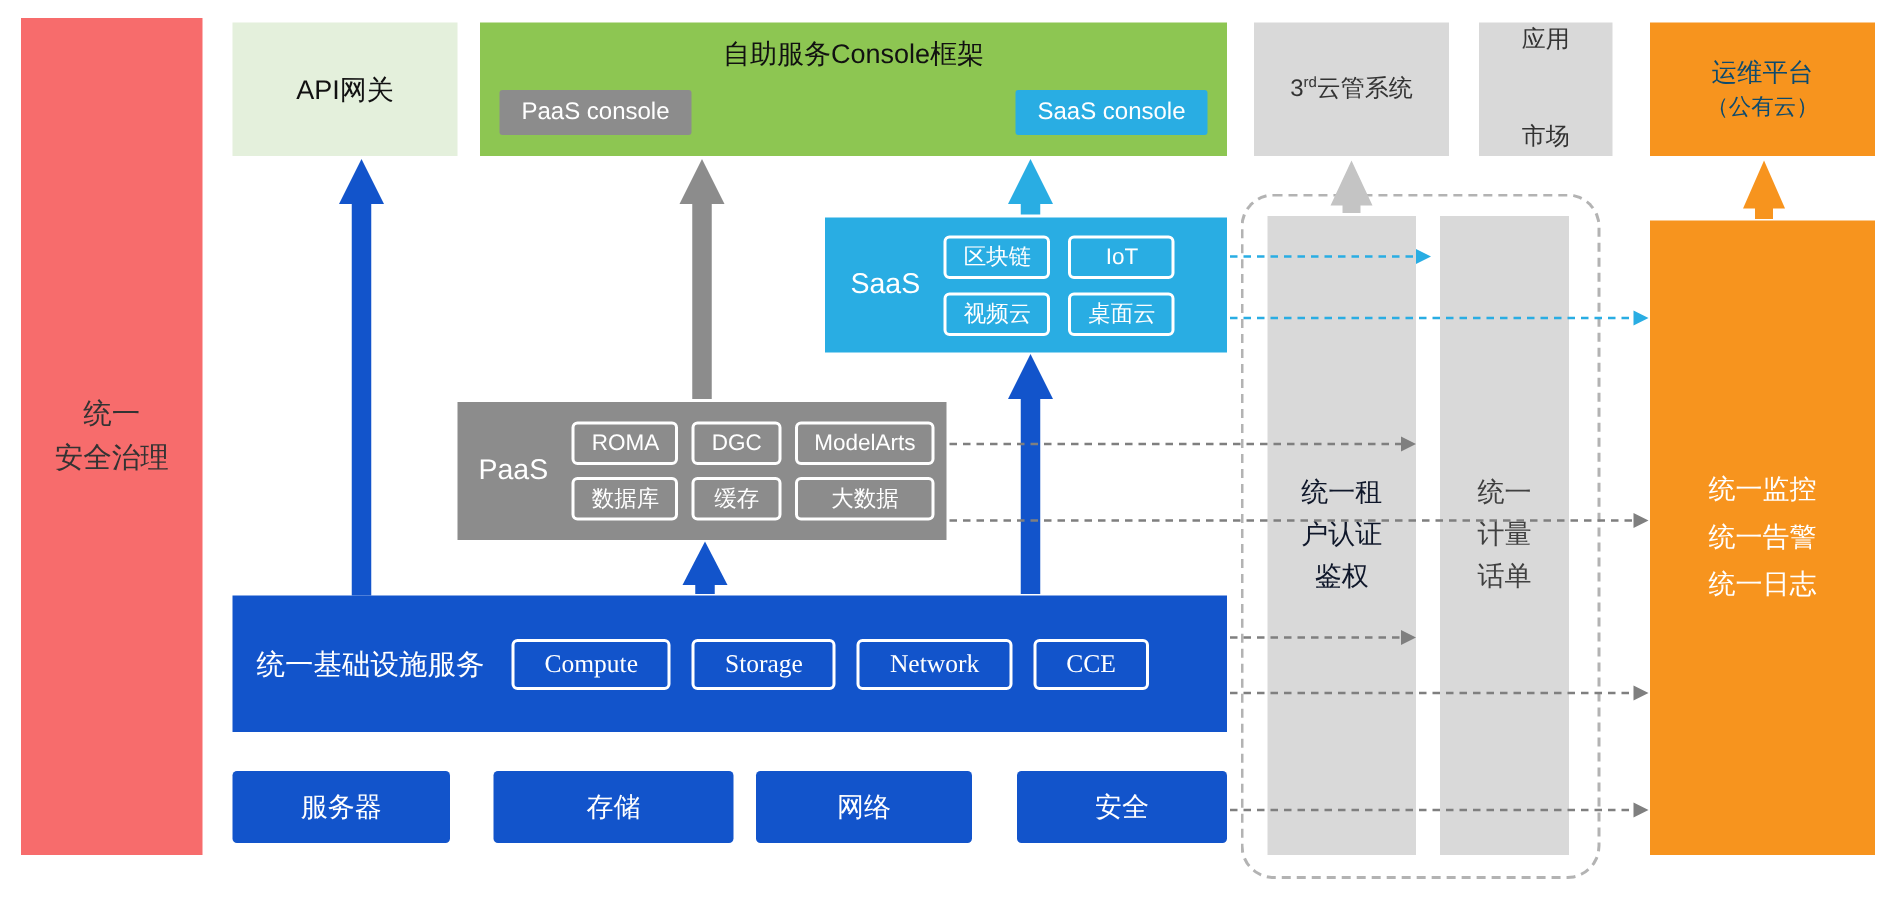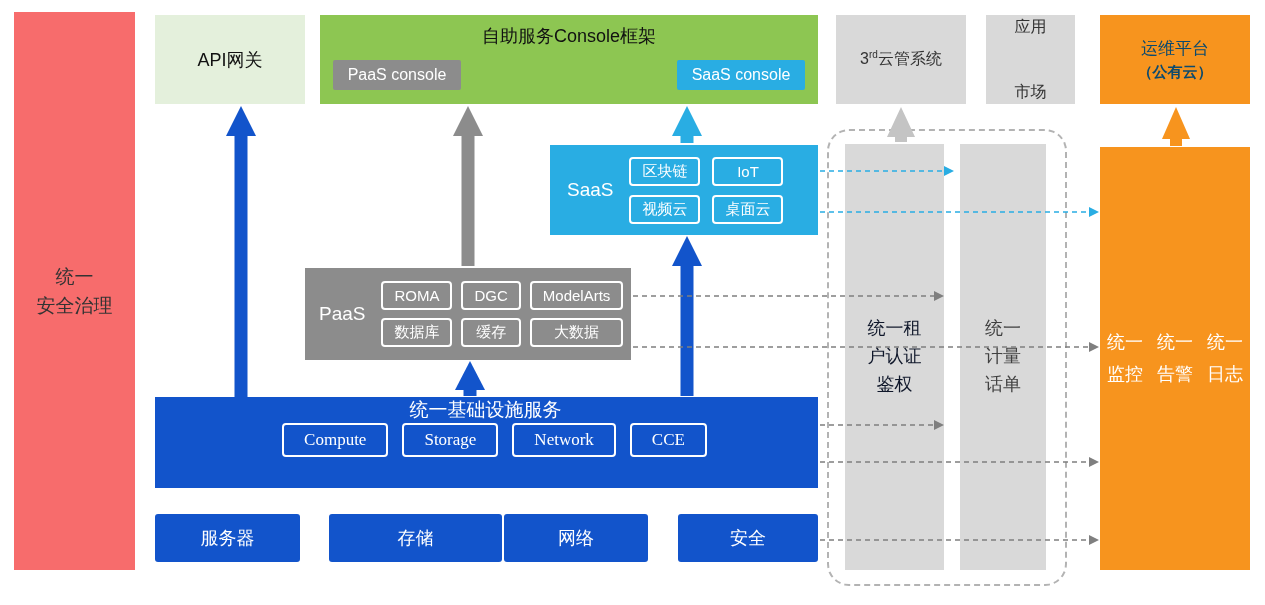--- a/index.html
+++ b/index.html
@@ -18,46 +18,46 @@
   .console-buttons { display:flex; justify-content:space-between; padding:0 13px; margin-top:12px; }
   .console-btn { width:128px; height:30px; display:flex; align-items:center; justify-content:center; color:#fff; font-size:16px; border-radius:2px; }
   .btn-iaas { background:var(--blue,#1254cb); }
   .btn-paas { background:var(--gray,#8c8c8c); }
   .btn-saas { background:var(--cyan,#29ade3); }
 
   .third      { left:836px; top:15px;  width:130px; height:89px;  background:var(--light-gray,#d9d9d9); color:#333; font-size:16px; z-index:2; }
   .third sup  { font-size:10px; }
   .market     { left:986px; top:15px;  width:89px;  height:89px;  background:var(--light-gray,#d9d9d9); color:#333; flex-direction:column; font-size:16px; line-height:1.5; z-index:2;gap:41px; }
   .om         { left:1100px; top:15px; width:150px; height:89px;  background:var(--orange,#f7941e); color:#0c4a6e; flex-direction:column; font-size:17px; line-height:1.5; z-index:2; }
-  .om .sub    { font-size:15px;font-weight:bold; }
+  .om .sub    { font-size:15px; }
 
   .saas-box   { left:550px; top:145px; width:268px; height:90px;  background:var(--cyan,#29ade3); color:#fff; justify-content:flex-start; z-index:2; }
   .saas-label { font-size:19px; margin:0 16px 0 17px; }
   .paas-box   { left:305px; top:268px; width:326px; height:92px;  background:var(--gray,#8c8c8c); color:#fff; justify-content:flex-start; z-index:2; }
   .paas-label { font-size:19px; margin:0 16px 0 14px; }
 
   .chip-grid2 { display:grid; grid-template-columns:auto auto; gap:9px 12px; }
   .chip-grid3 { display:grid; grid-template-columns:auto auto auto; gap:8px 9px; }
   .chip { border:2px solid #fff; border-radius:4px; height:29px; display:flex; align-items:center; justify-content:center; padding:0 11px; font-size:15px; color:#fff; white-space:nowrap; }
 
-  .infra-box  { left:155px; top:397px; width:663px; height:91px; background:var(--blue,#1254cb); color:#fff; justify-content:flex-start; padding-left:16px; z-index:2;flex-direction:column; }
+  .infra-box  { left:155px; top:397px; width:663px; height:91px; background:var(--blue,#1254cb); color:#fff; justify-content:flex-start; padding-left:16px; z-index:2; }
   .infra-label{ font-size:19px; margin-right:18px; white-space:nowrap; }
   .infra-chips{ display:flex; gap:14px; }
   .infra-chip { height:34px; padding:0 20px; font-size:17px;font-family:Liberation Serif, serif; }
 
   .res  { top:514px; height:48px; background:var(--blue,#1254cb); color:#fff; font-size:18px; border-radius:3px; z-index:2; }
   .res1 { left:155px; width:145px; }
-  .res2 { left:329px; width:173px; }
+  .res2 { left:329px; width:160px; }
   .res3 { left:504px; width:144px; }
   .res4 { left:678px; width:140px; }
 
   .dashed-group { position:absolute; left:827px; top:129px; width:240px; height:457px; border:2px dashed #b3b3b3; border-radius:22px; z-index:1; }
   .auth-bar  { left:845px; top:144px; width:99px; height:426px; background:var(--light-gray,#d9d9d9); color:#0f172a; flex-direction:column; font-size:18px; line-height:1.55; z-index:2; }
   .meter-bar { left:960px; top:144px; width:86px; height:426px; background:var(--light-gray,#d9d9d9); color:#404040; flex-direction:column; font-size:18px; line-height:1.55; z-index:2; }
-  .monitor   { left:1100px; top:147px; width:150px; height:423px; background:var(--orange,#f7941e); color:#fff; font-size:18px; line-height:1.75; z-index:2; }
+  .monitor   { left:1100px; top:147px; width:150px; height:423px; background:var(--orange,#f7941e); color:#fff; flex-direction:column; font-size:18px; line-height:1.75; z-index:2; }
 
   .arrows { position:absolute; left:0; top:0; width:1265px; height:605px; z-index:5; pointer-events:none; }
 </style>
 </head>
 <body>
 
 <div class="canvas">
 
   <div class="box security">
     <div>统一</div>

